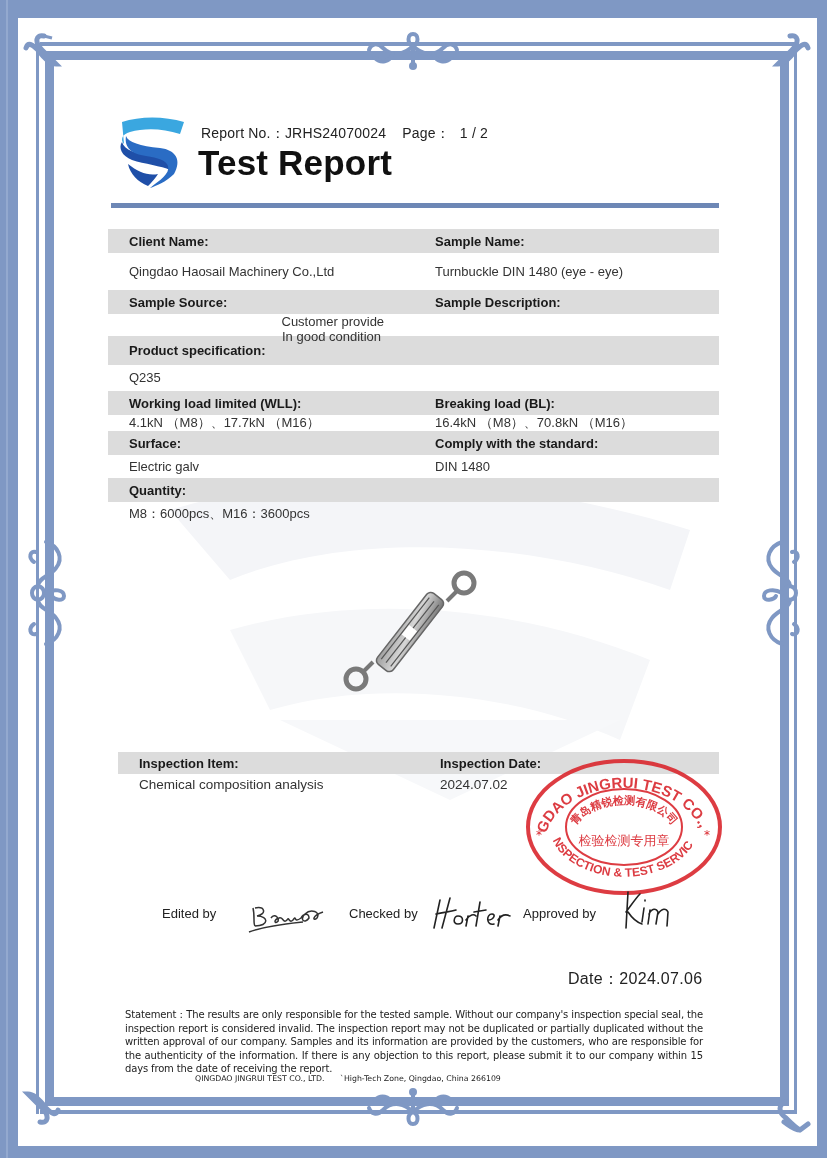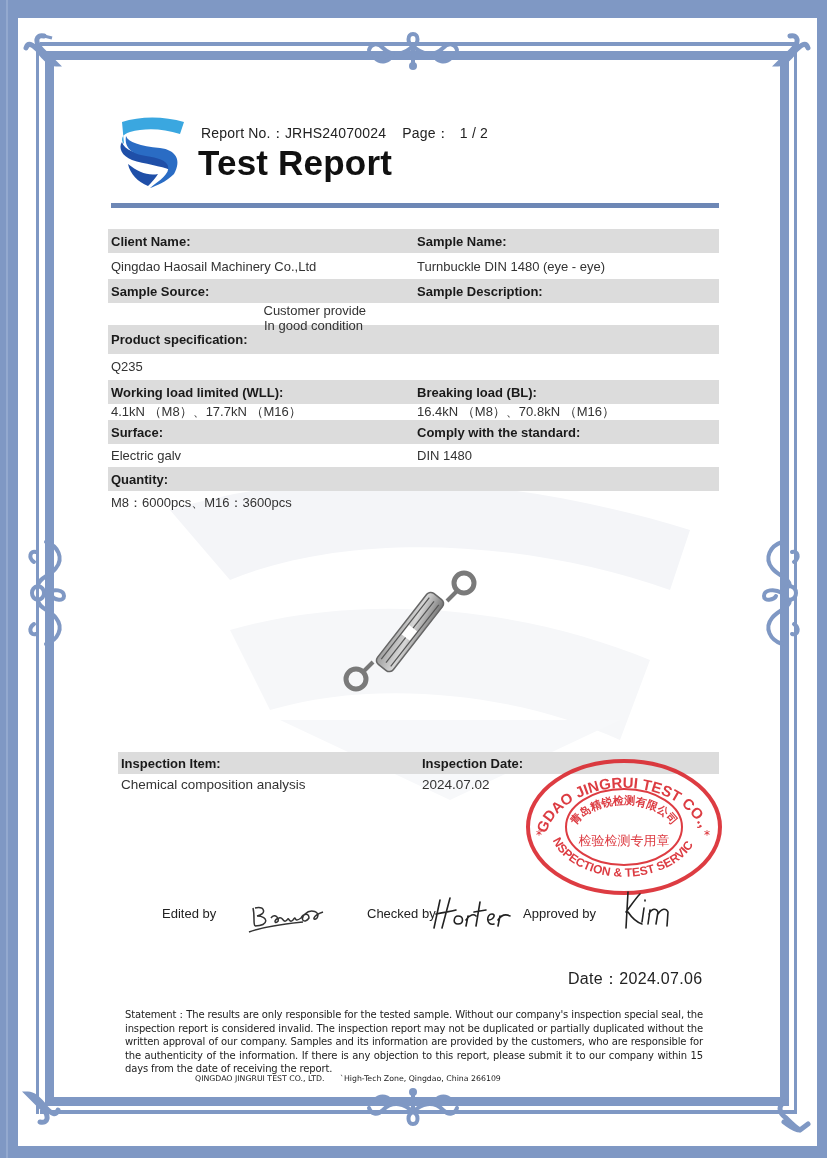--- a/index.html
+++ b/index.html
@@ -33,21 +33,21 @@
   .report-meta { position: absolute; left: 201px; top: 125px; font-size: 14px; color: #222; letter-spacing: 0.2px; white-space: pre; }
   .report-meta span { display: inline-block; }
   .title { position: absolute; left: 198px; top: 143px; font-size: 35px; font-weight: bold; color: #111; letter-spacing: 0.2px; }
   .header-rule { position: absolute; left: 111px; top: 203px; width: 608px; height: 5px; background: #6d87b5; }
 
   
   .info { position: absolute; left: 108px; top: 229px; width: 611px; }
   .row { display: flex; height: 24px; align-items: center; }
   .row.label { background: #dcdcdc; font-weight: bold; font-size: 13px; }
   .row.value { background: transparent; font-size: 13px; color: #333; }
-  .row .cell { box-sizing: border-box; padding-left: 3px; white-space: pre; }
+  .row .cell { box-sizing: border-box; padding-left: 21px; white-space: pre; }
   .row .c1 { width: 306px; }
   .row .c2 { width: 305px; }
   .gap2 { height: 2px; }
 
   
   .product { position: absolute; left: 335px; top: 568px; width: 150px; height: 125px; }
 
   
   .inspect { position: absolute; left: 118px; top: 752px; width: 601px; }
   .inspect .row.label { height: 22px; }
@@ -175,21 +175,21 @@
 </div>
 <div class="report-meta"><span>Report No.：</span><span>JRHS24070024</span><span style="width:16px"></span><span>Page：</span><span style="width:10px"></span><span>1 / 2</span></div>
 <div class="title">Test Report</div>
 <div class="header-rule"></div>
 
 <div class="info">
   <div class="row label">
     <div class="cell c1">Client Name:</div>
     <div class="cell c2">Sample Name:</div>
   </div>
-  <div class="row value" style="height:26px;">
+  <div class="row value" style="height:37px;">
     <div class="cell c1">Qingdao Haosail Machinery Co.,Ltd</div>
     <div class="cell c2">Turnbuckle DIN 1480 (eye - eye)</div>
   </div>
   <div class="row label">
     <div class="cell c1">Sample Source:</div>
     <div class="cell c2">Sample Description:</div>
   </div>
   <div class="row value" style="height:22px;flex-direction:column;">
     <div class="cell c1">Customer provide</div>
     <div class="cell c2">In good condition</div>
@@ -285,21 +285,21 @@
   </svg>
 </div>
 
 <div class="sig-label" style="left:162px;">Edited by</div>
 <div class="sig" style="left:245px;top:898px;">
   <svg width="85" height="40" viewBox="0 0 85 40">
       <path d="M8 10 C10 18 8 26 10 28 M10 10 C20 8 22 16 12 18 C24 18 24 28 10 28 M26 20 C30 14 36 22 32 24 C30 26 28 22 34 20 C38 18 38 26 42 22 C44 18 44 26 48 22 C52 16 48 26 56 20 C58 16 64 14 64 20 C60 26 54 22 60 16 C66 10 76 14 72 20 C68 24 66 18 78 14" fill="none" stroke="#333" stroke-width="1.5"></path>
       <path d="M4 34 C20 28 40 26 58 24" fill="none" stroke="#333" stroke-width="1.5"></path>
     </svg>
 </div>
-<div class="sig-label" style="left:367px;">Checked by</div>
+<div class="sig-label" style="left:349px;">Checked by</div>
 <div class="sig" style="left:430px;top:894px;">
   <svg width="86" height="40" viewBox="0 0 86 40">
       <path d="M10 6 L4 34 M20 4 L12 34 M6 20 C14 18 20 18 26 16 M28 22 C24 22 22 30 28 30 C34 30 34 22 28 22 M38 22 L36 32 M36 26 C40 20 44 20 46 22 M50 8 L46 32 M44 18 L56 16 M58 26 C64 26 66 20 62 20 C56 20 56 32 64 30 M70 22 L68 32 M68 26 C72 20 76 20 80 22" fill="none" stroke="#222" stroke-width="1.6" stroke-linecap="round"></path>
     </svg>
 </div>
 <div class="sig-label" style="left:523px;">Approved by</div>
 <div class="sig" style="left:620px;top:888px;">
   <svg width="60" height="44" viewBox="0 0 60 44">
       <path d="M8 4 L6 40 M6 24 C12 16 16 10 20 6 M8 24 C12 30 16 34 22 36 M24 20 L22 34 M25 12 L25 13 M30 22 L28 36 M29 26 C32 20 36 20 38 24 L36 36 M38 26 C42 20 46 20 48 24 L47 38" fill="none" stroke="#222" stroke-width="1.6" stroke-linecap="round"></path>
     </svg>

